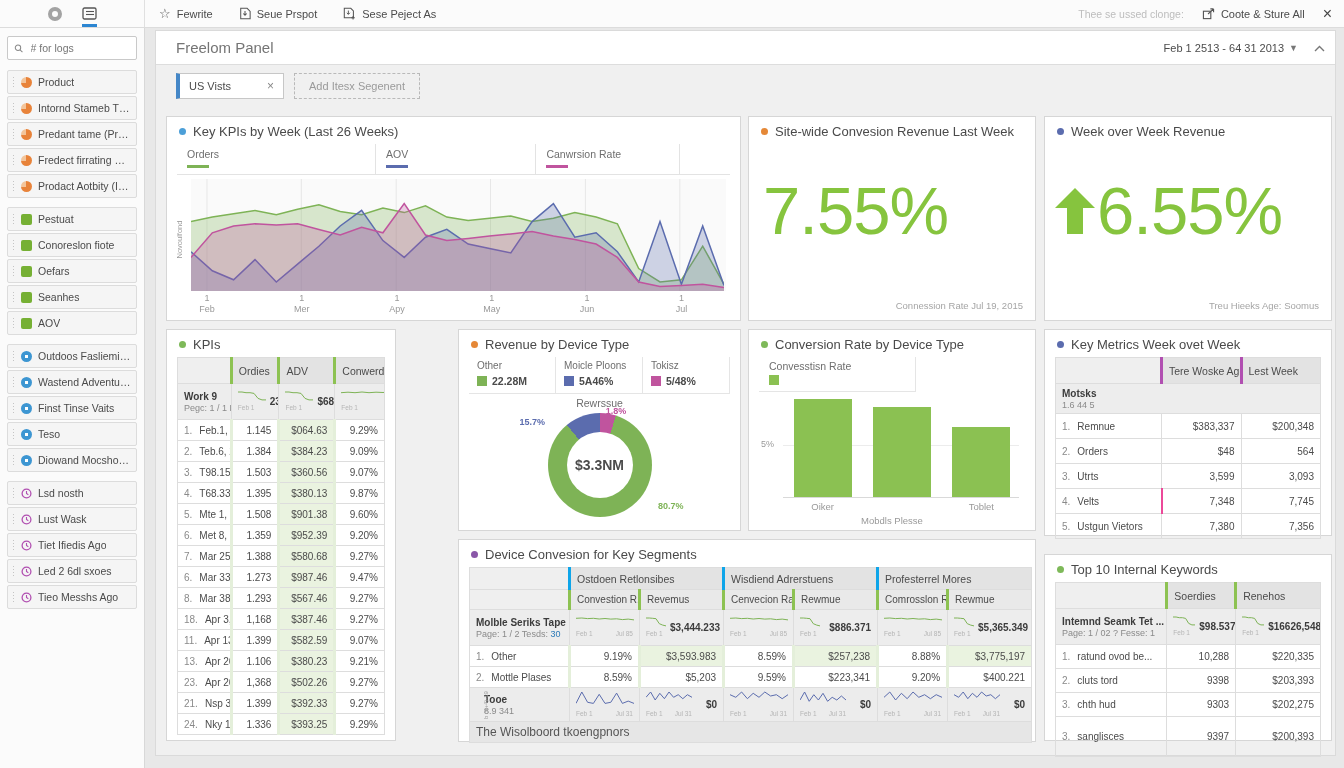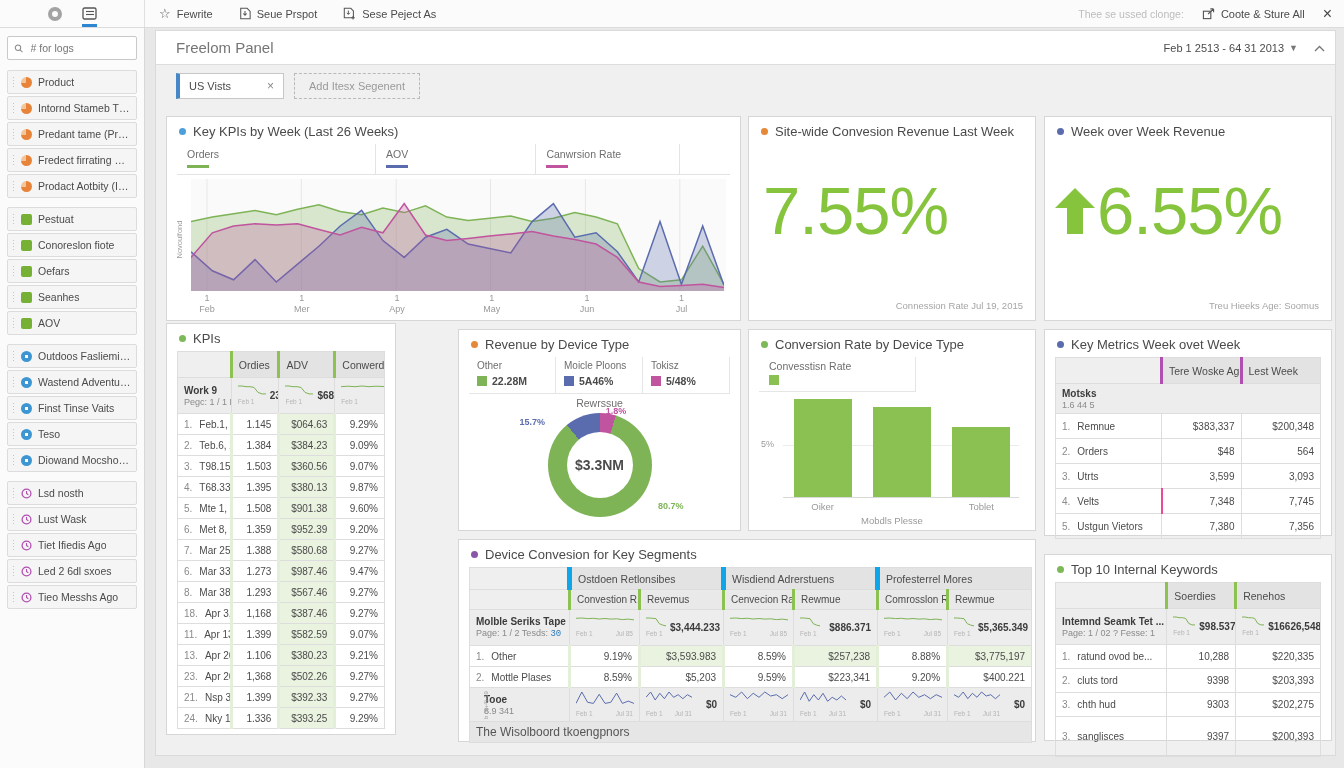--- a/index.html
+++ b/index.html
@@ -80,25 +80,25 @@
   .card-foot { position:absolute; right:12px; bottom:9px; font-size:9.5px; color:#a5a5a5; }
   .uparrow { display:inline-block; margin-right:2px; }
 
   
   table.dt { border-collapse:collapse; table-layout:fixed; width:calc(100% - 20px); margin:0 10px; font-size:10px; }
   table.dt th, table.dt td { border:1px solid #ddd; padding:0 6px; overflow:hidden; white-space:nowrap; }
   table.dt th { background:#e3e3e3; font-weight:normal; text-align:left; color:#4b4b4b; height:26px; font-size:10.5px; }
   table.dt th.corner { background:#efefef; }
   table.dt th.acc-g { border-left:3px solid #8dc252;margin-left:9px; }
   table.dt th.acc-p { border-left:3px solid #b14fb1; }
-  table.dt th.acc-b { border-left:5px solid #0ea5e9; }
+  table.dt th.acc-b { border-left:3px solid #0ea5e9; }
   tr.sum td { background:#ededed; height:36px; }
   .s1 { font-weight:bold; font-size:10px; color:#3c3c3c; }
   .s2 { font-size:9px; color:#8a8a8a; margin-top:1px; }
-  .s2 .blue { color:#2c7bb8;font-family:Liberation Mono, monospace; }
+  .s2 .blue { color:#2c7bb8; }
   .scell { vertical-align:middle; }
   .scell .wrap { display:flex; align-items:center; justify-content:space-between; gap:4px; }
   .tick { font-size:6.5px; color:#b5b5b5; line-height:1; display:flex; justify-content:space-between; }
   .tot { font-weight:bold; font-size:10px; color:#3c3c3c; text-align:right; }
   tr.br td { height:21px; color:#4b4b4b; }
   tr.br td.num { text-align:right; border-left:3px solid #e4efda; }
   tr.br td.tint { background:#eaf3e0; }
   .rk { color:#8a8a8a; margin-right:7px; }
   tr.timerow td { background:#ececec; height:34px; }
   tr.footrow td { background:#e6e6e6; height:21px; color:#555; font-size:12px; }
@@ -406,21 +406,21 @@
         <span>Week over Week Revenue</span>
       </div>
       <div class="bignum" style="padding-left:10px">
         <span class="uparrow"><svg width="40" height="46" viewBox="0 0 40 46">
           <path d="M20 0 L40 20 H28 V46 H12 V20 H0 Z" fill="#86c43e"></path>
             </svg></span><span>6.55%</span>
       </div>
       <div class="card-foot">Treu Hieeks Age: Soomus</div>
     </div>
 
-    <div class="card" style="left:10px;top:292px;width:230px;height:412px">
+    <div class="card" style="left:10px;top:298px;width:230px;height:412px">
       <div class="card-title">
         <span class="dot" style="background: rgb(126, 185, 89);"></span>
         <span>KPIs</span>
       </div>
       <table class="dt" id="kpis-table">
           <colgroup>
             <col style="width:26%">
             <col style="width:23%">
             <col style="width:27%">
             <col style="width:24%">

